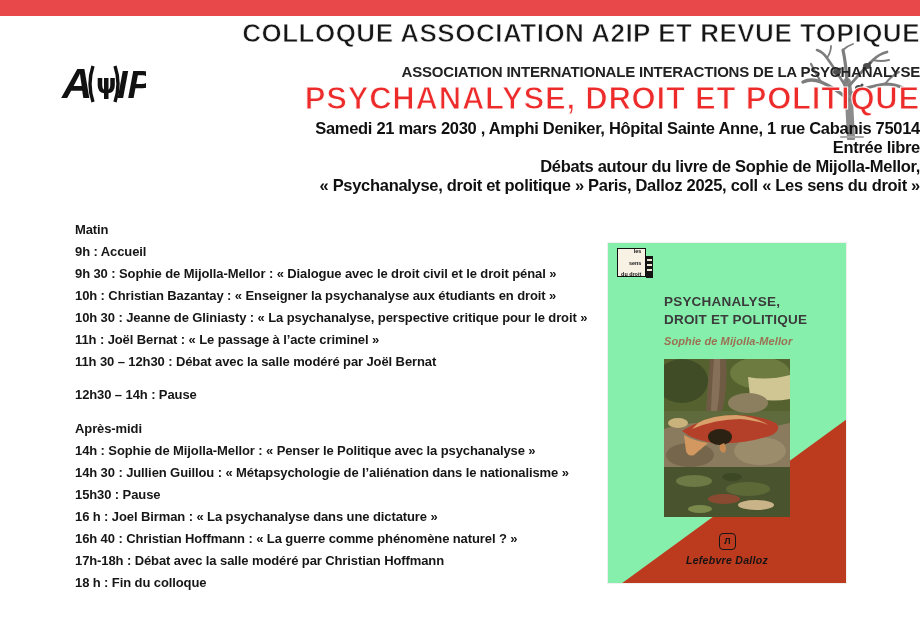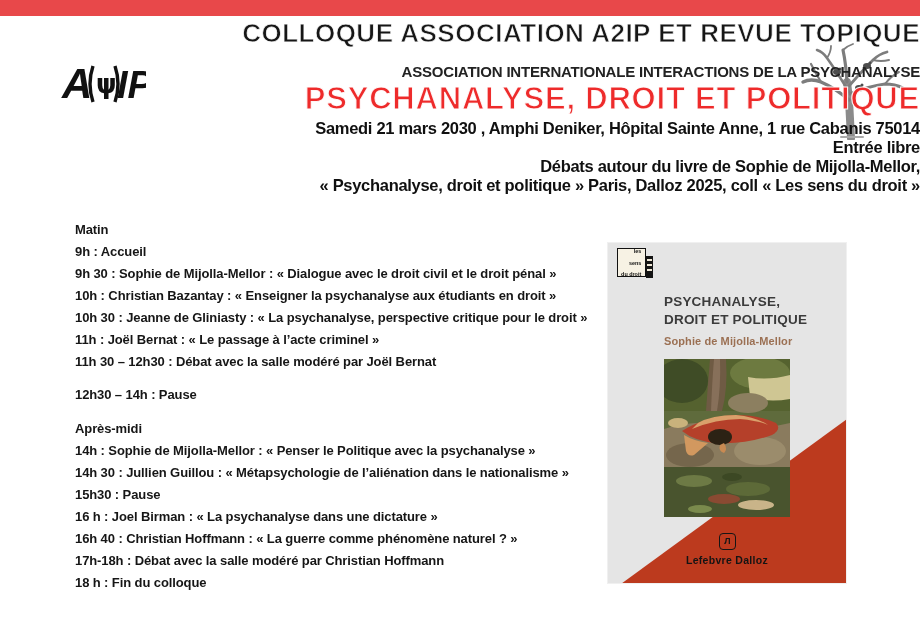--- a/index.html
+++ b/index.html
@@ -43,21 +43,21 @@
     font-size:13px; line-height:22px; font-weight:700; letter-spacing:-0.1px; color:#161616;
     white-space:nowrap;
   }
   .sched-line { height:22px; }
   .pause-line { margin-top:11px; }
   .section-afternoon { margin-top:12px; }
 
   
   .book-cover {
     position:absolute; left:608px; top:243px; width:238px; height:340px;
-    background:#e5e5e5; box-shadow:0 0 0 1px rgba(0,0,0,0.06);
+    background:#86efac; box-shadow:0 0 0 1px rgba(0,0,0,0.06);
   }
   .cover-red-triangle {
     position:absolute; left:0; top:0; width:100%; height:100%;
     background:#bc3a1e;
     -webkit-clip-path:polygon(100% 52%, 100% 100%, 6% 100%);
     clip-path:polygon(100% 52%, 100% 100%, 6% 100%);
   }
   .series-box {
     position:absolute; left:9px; top:5px; width:29px; height:29px;
     border:1.5px solid #111; background:#f7f2e4;
@@ -70,33 +70,33 @@
   .series-strip { position:absolute; left:38px; top:13px; width:7px; height:22px; background:#141414; }
   .series-strip i { display:block; height:2px; background:#efe8d7; margin:3px 1px 0 1px; }
 
   .cover-title {
     position:absolute; left:56px; top:50px;
     font-size:13.5px; line-height:17.5px; font-weight:800; letter-spacing:.2px; color:#3b3b3b;
     text-align:left;
   }
   .cover-author {
     position:absolute; left:56px; top:92px;
-    font-size:11px; font-weight:700; color:#9b7053; letter-spacing:.1px;
+    font-size:11px; font-weight:700; color:#9b7053; letter-spacing:.1px;font-style:italic;
   }
   .painting { position:absolute; left:56px; top:116px; width:126px; height:158px; }
 
   .dalloz-logo {
     position:absolute; left:111px; top:290px; width:17px; height:17px;
     border:1.7px solid #151515; border-radius:4px;
     display:flex; align-items:center; justify-content:center;
   }
   .dalloz-glyph { font-size:9px; font-weight:900; color:#151515; line-height:9px; }
   .cover-publisher {
     position:absolute; left:0; top:311px; width:238px; text-align:center;
-    font-size:10.5px; font-weight:700; color:#141414; letter-spacing:.3px;
+    font-size:10.5px; font-weight:700; color:#141414; letter-spacing:.3px;font-style:italic;
   }
 </style>
 </head>
 <body>
 
 <div class="page">
 
   <div class="top-bar"></div>
 
   <svg class="a2ip-logo" viewBox="0 0 86 64" aria-hidden="true">

